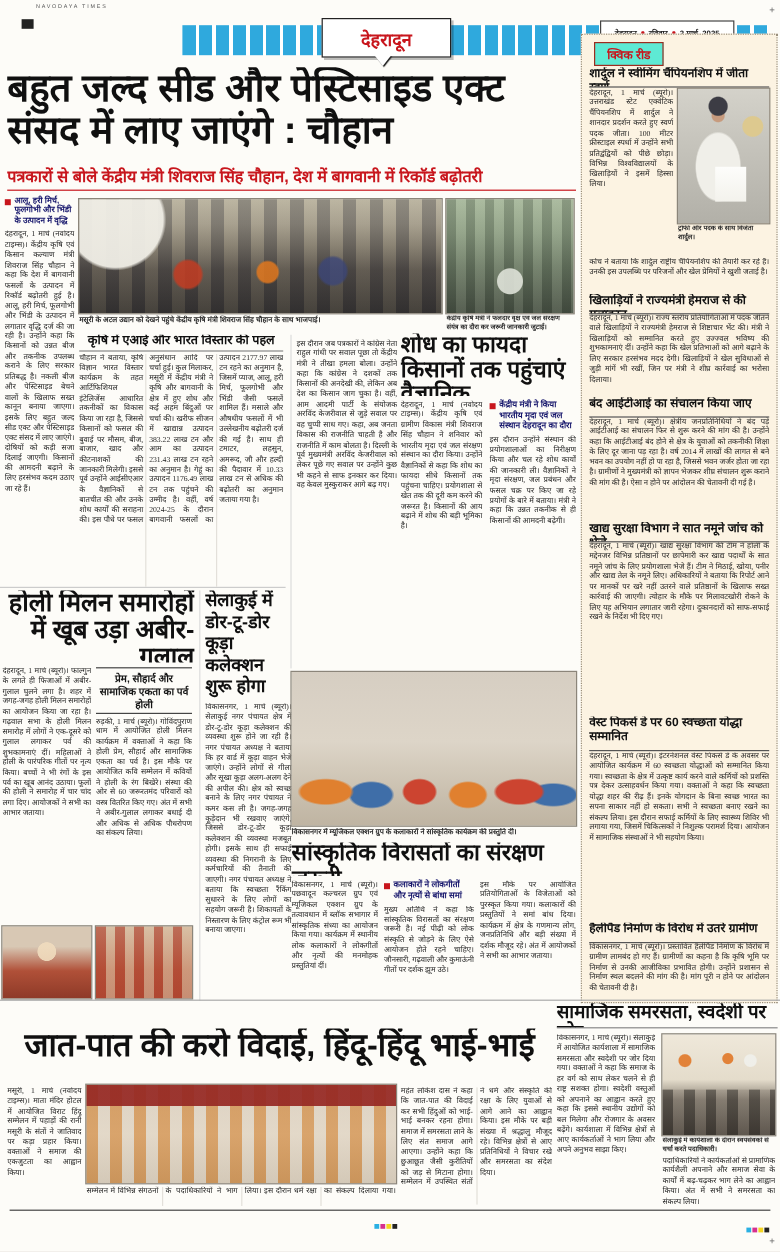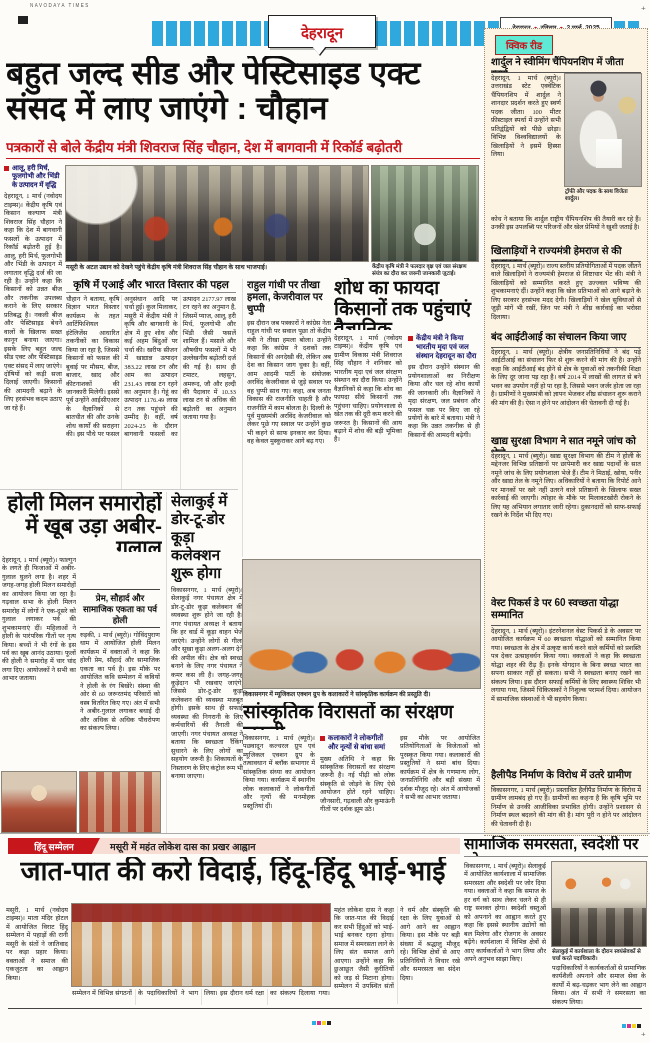--- a/index.html
+++ b/index.html
@@ -108,39 +108,38 @@
   <div class="abs ph ph2" style="left:372px;top:166px;width:106px;height:95px;"></div>
   <div class="abs cap" style="left:66px;top:263px;width:302px;height:11px;">मसूरी के अटल उद्यान को देखने पहुंचे केंद्रीय कृषि मंत्री शिवराज सिंह चौहान के साथ भाजपाई।</div>
   <div class="abs cap" style="left:372px;top:263px;width:106px;height:13px;font-size:5.6px;">केंद्रीय कृषि मंत्री ने फलदार वृक्ष एवं जल संरक्षण संयंत्र का दौरा कर जरूरी जानकारी जुटाई।</div>
 
   <div class="abs hl" style="left:66px;top:279px;width:170px;height:13px;font-size:10.5px;text-align:center;
        border-bottom:1px solid #888;">कृषि में एआई और भारत विस्तार की पहल</div>
   <div class="abs bodytxt" style="left:66px;top:295px;width:170px;height:194px;columns:3;column-gap:5px;
        column-rule:1px solid #e3e0da;">चौहान ने बताया, कृषि विज्ञान भारत विस्तार कार्यक्रम के तहत आर्टिफिशियल इंटेलिजेंस आधारित तकनीकों का विकास किया जा रहा है, जिससे किसानों को फसल की बुवाई पर मौसम, बीज, बाजार, खाद और कीटनाशकों की जानकारी मिलेगी। इससे पूर्व उन्होंने आईसीएआर के वैज्ञानिकों से बातचीत की और उनके शोध कार्यों की सराहना की। इस पौधे पर फसल अनुसंधान आदि पर चर्चा हुई। कुल मिलाकर, मसूरी में केंद्रीय मंत्री ने कृषि और बागवानी के क्षेत्र में हुए शोध और कई अहम बिंदुओं पर चर्चा की। खरीफ सीजन में खाद्यान्न उत्पादन 383.22 लाख टन और आम का उत्पादन 231.43 लाख टन रहने का अनुमान है। गेहूं का उत्पादन 1176.49 लाख टन तक पहुंचने की उम्मीद है। वहीं, वर्ष 2024-25 के दौरान बागवानी फसलों का उत्पादन 2177.97 लाख टन रहने का अनुमान है, जिसमें प्याज, आलू, हरी मिर्च, फूलगोभी और भिंडी जैसी फसलें शामिल हैं। मसाले और औषधीय फसलों में भी उल्लेखनीय बढ़ोतरी दर्ज की गई है। साथ ही टमाटर, लहसुन, अमरूद, जौ और हल्दी की पैदावार में 10.33 लाख टन से अधिक की बढ़ोतरी का अनुमान जताया गया है।</div>
 
   <div class="abs" style="left:242px;top:279px;width:84px;height:278px;border-left:1px solid #ddd;padding-left:4px;">
-    <div class="hl" style="font-size:10px;line-height:1.2;">राहुल गांधी पर तीखा हमला, केजरीवाल पर चुप्पी</div>
     <div class="bodytxt" style="height:228px;margin-top:4px;">इस दौरान जब पत्रकारों ने कांग्रेस नेता राहुल गांधी पर सवाल पूछा तो केंद्रीय मंत्री ने तीखा हमला बोला। उन्होंने कहा कि कांग्रेस ने दशकों तक किसानों की अनदेखी की, लेकिन अब देश का किसान जाग चुका है। वहीं, आम आदमी पार्टी के संयोजक अरविंद केजरीवाल से जुड़े सवाल पर वह चुप्पी साध गए। कहा, अब जनता विकास की राजनीति चाहती है और राजनीति में काम बोलता है। दिल्ली के पूर्व मुख्यमंत्री अरविंद केजरीवाल को लेकर पूछे गए सवाल पर उन्होंने कुछ भी कहने से साफ इनकार कर दिया। वह केवल मुस्कुराकर आगे बढ़ गए।</div>
   </div>
 
   <div class="abs hl" style="left:334px;top:278px;width:146px;height:52px;font-size:19px;text-align:left;">शोध का फायदा किसानों तक पहुंचाएं वैज्ञानिक</div>
   <div class="abs bodytxt" style="left:334px;top:334px;width:68px;height:222px;">देहरादून, 1 मार्च (नवोदय टाइम्स)। केंद्रीय कृषि एवं ग्रामीण विकास मंत्री शिवराज सिंह चौहान ने शनिवार को भारतीय मृदा एवं जल संरक्षण संस्थान का दौरा किया। उन्होंने वैज्ञानिकों से कहा कि शोध का फायदा सीधे किसानों तक पहुंचना चाहिए। प्रयोगशाला से खेत तक की दूरी कम करने की जरूरत है। किसानों की आय बढ़ाने में शोध की बड़ी भूमिका है।</div>
   <div class="abs" style="left:408px;top:334px;width:72px;height:222px;">
     <div class="bullet-head" style="font-size:7px;font-weight:bold;color:#15156b;line-height:1.25;">
       <span class="sq"></span>
       <span>केंद्रीय मंत्री ने किया भारतीय मृदा एवं जल संस्थान देहरादून का दौरा</span>
     </div>
     <div class="bodytxt" style="height:176px;margin-top:3px;">इस दौरान उन्होंने संस्थान की प्रयोगशालाओं का निरीक्षण किया और चल रहे शोध कार्यों की जानकारी ली। वैज्ञानिकों ने मृदा संरक्षण, जल प्रबंधन और फसल चक्र पर किए जा रहे प्रयोगों के बारे में बताया। मंत्री ने कहा कि उन्नत तकनीक से ही किसानों की आमदनी बढ़ेगी।</div>
   </div>
 
   <div class="abs" style="left:0px;top:489px;width:238px;border-top:1px solid #ccc;"></div>
   <div class="abs hl" style="left:2px;top:492px;width:160px;height:60px;font-size:21px;text-align:right;">होली मिलन समारोहों में खूब उड़ा अबीर-गुलाल</div>
   <div class="abs bodytxt" style="left:2px;top:556px;width:74px;height:212px;">देहरादून, 1 मार्च (ब्यूरो)। फाल्गुन के लगते ही फिजाओं में अबीर-गुलाल घुलने लगा है। शहर में जगह-जगह होली मिलन समारोहों का आयोजन किया जा रहा है। गढ़वाल सभा के होली मिलन समारोह में लोगों ने एक-दूसरे को गुलाल लगाकर पर्व की शुभकामनाएं दीं। महिलाओं ने होली के पारंपरिक गीतों पर नृत्य किया। बच्चों ने भी रंगों के इस पर्व का खूब आनंद उठाया। फूलों की होली ने समारोह में चार चांद लगा दिए। आयोजकों ने सभी का आभार जताया।</div>
   <div class="abs" style="left:80px;top:556px;width:80px;height:212px;">
-    <div class="subheadbox" style="font-size:8.5px;margin-top:33px;">प्रेम, सौहार्द और सामाजिक एकता का पर्व होली</div>
+    <div class="subheadbox" style="font-size:8.5px;">प्रेम, सौहार्द और सामाजिक एकता का पर्व होली</div>
     <div class="bodytxt" style="height:178px;margin-top:3px;">रुड़की, 1 मार्च (ब्यूरो)। गोविंदपुराण धाम में आयोजित होली मिलन कार्यक्रम में वक्ताओं ने कहा कि होली प्रेम, सौहार्द और सामाजिक एकता का पर्व है। इस मौके पर आयोजित कवि सम्मेलन में कवियों ने होली के रंग बिखेरे। संस्था की ओर से 60 जरूरतमंद परिवारों को वस्त्र वितरित किए गए। अंत में सभी ने अबीर-गुलाल लगाकर बधाई दी और अधिक से अधिक पौधरोपण का संकल्प लिया।</div>
   </div>
   <div class="abs ph ph7" style="left:2px;top:772px;width:74px;height:60px;"></div>
   <div class="abs ph ph8" style="left:80px;top:772px;width:80px;height:60px;"></div>
 
   <div class="abs" style="left:166px;top:492px;width:72px;height:342px;border-left:1px solid #ddd;padding-left:4px;">
     <div class="hl" style="font-size:15px;line-height:1.2;">सेलाकुई में डोर-टू-डोर कूड़ा कलेक्शन शुरू होगा</div>
     <div class="bodytxt" style="height:296px;margin-top:4px;">विकासनगर, 1 मार्च (ब्यूरो)। सेलाकुई नगर पंचायत क्षेत्र में डोर-टू-डोर कूड़ा कलेक्शन की व्यवस्था शुरू होने जा रही है। नगर पंचायत अध्यक्ष ने बताया कि हर वार्ड में कूड़ा वाहन भेजे जाएंगे। उन्होंने लोगों से गीला और सूखा कूड़ा अलग-अलग देने की अपील की। क्षेत्र को स्वच्छ बनाने के लिए नगर पंचायत ने कमर कस ली है। जगह-जगह कूड़ेदान भी रखवाए जाएंगे, जिससे डोर-टू-डोर कूड़ा कलेक्शन की व्यवस्था मजबूत होगी। इसके साथ ही सफाई व्यवस्था की निगरानी के लिए कर्मचारियों की तैनाती की जाएगी। नगर पंचायत अध्यक्ष ने बताया कि स्वच्छता रैंकिंग सुधारने के लिए लोगों का सहयोग जरूरी है। शिकायतों के निस्तारण के लिए कंट्रोल रूम भी बनाया जाएगा।</div>
   </div>
 
@@ -177,26 +176,20 @@
 
     <div class="abs rail-hl" style="left:6px;top:568px;width:150px;height:26px;">वेस्ट पिकर्स डे पर 60 स्वच्छता योद्धा सम्मानित</div>
     <div class="abs bodytxt" style="left:6px;top:598px;width:150px;height:136px;">देहरादून, 1 मार्च (ब्यूरो)। इंटरनेशनल वेस्ट पिकर्स डे के अवसर पर आयोजित कार्यक्रम में 60 स्वच्छता योद्धाओं को सम्मानित किया गया। स्वच्छता के क्षेत्र में उत्कृष्ट कार्य करने वाले कर्मियों को प्रशस्ति पत्र देकर उत्साहवर्धन किया गया। वक्ताओं ने कहा कि स्वच्छता योद्धा शहर की रीढ़ हैं। इनके योगदान के बिना स्वच्छ भारत का सपना साकार नहीं हो सकता। सभी ने स्वच्छता बनाए रखने का संकल्प लिया। इस दौरान सफाई कर्मियों के लिए स्वास्थ्य शिविर भी लगाया गया, जिसमें चिकित्सकों ने निशुल्क परामर्श दिया। आयोजन में सामाजिक संस्थाओं ने भी सहयोग किया।</div>
 
     <div class="abs rail-hl" style="left:6px;top:740px;width:150px;height:14px;">हैलीपैड निर्माण के विरोध में उतरे ग्रामीण</div>
     <div class="abs bodytxt" style="left:6px;top:757px;width:150px;height:44px;">विकासनगर, 1 मार्च (ब्यूरो)। प्रस्तावित हैलीपैड निर्माण के विरोध में ग्रामीण लामबंद हो गए हैं। ग्रामीणों का कहना है कि कृषि भूमि पर निर्माण से उनकी आजीविका प्रभावित होगी। उन्होंने प्रशासन से निर्माण स्थल बदलने की मांग की है। मांग पूरी न होने पर आंदोलन की चेतावनी दी है।</div>
   </div>
 
   <div class="abs" style="left:0px;top:833px;width:650px;border-top:1px solid #aaa;"></div>
 
-  <div class="abs" style="left:8px;top:838px;width:452px;height:16px;background:#f7ddd3;">
-    <div class="abs" style="left:0;top:0;width:92px;height:16px;background:#c8161d;color:#fff;font-weight:bold;
-         font-size:9px;display:flex;align-items:center;justify-content:center;
-         clip-path:polygon(0 0,100% 0,91% 100%,0 100%);">हिंदू सम्मेलन</div>
-    <div class="abs" style="left:102px;top:2px;width:346px;font-weight:bold;font-size:9.5px;color:#222;">मसूरी में महंत लोकेश दास का प्रखर आह्वान</div>
-  </div>
   <div class="abs hl" style="left:6px;top:857px;width:454px;height:44px;font-size:27px;text-align:center;">जात-पात की करो विदाई, हिंदू-हिंदू भाई-भाई</div>
   <div class="abs bodytxt" style="left:6px;top:906px;width:62px;height:98px;">मसूरी, 1 मार्च (नवोदय टाइम्स)। माता मंदिर होटल में आयोजित विराट हिंदू सम्मेलन में पहाड़ों की रानी मसूरी के संतों ने जातिवाद पर कड़ा प्रहार किया। वक्ताओं ने समाज की एकजुटता का आह्वान किया।</div>
   <div class="abs ph ph5" style="left:72px;top:904px;width:258px;height:82px;"></div>
   <div class="abs bodytxt" style="left:72px;top:989px;width:258px;height:16px;columns:4;column-gap:6px;
        column-rule:1px solid #e3e0da;">सम्मेलन में विभिन्न संगठनों के पदाधिकारियों ने भाग लिया। इस दौरान धर्म रक्षा का संकल्प दिलाया गया। मंच से जातिगत भेदभाव मिटाने का आह्वान किया गया। कार्यक्रम का समापन आरती के साथ हुआ।</div>
   <div class="abs bodytxt" style="left:334px;top:906px;width:126px;height:98px;columns:2;column-gap:6px;
        column-rule:1px solid #e3e0da;">महंत लोकेश दास ने कहा कि जात-पात की विदाई कर सभी हिंदुओं को भाई-भाई बनकर रहना होगा। समाज में समरसता लाने के लिए संत समाज आगे आएगा। उन्होंने कहा कि छुआछूत जैसी कुरीतियों को जड़ से मिटाना होगा। सम्मेलन में उपस्थित संतों ने धर्म और संस्कृति की रक्षा के लिए युवाओं से आगे आने का आह्वान किया। इस मौके पर बड़ी संख्या में श्रद्धालु मौजूद रहे। विभिन्न क्षेत्रों से आए प्रतिनिधियों ने विचार रखे और समरसता का संदेश दिया।</div>
 
   <div class="abs hl" style="left:464px;top:836px;width:184px;height:20px;font-size:15.5px;border-bottom:1px solid #888;">सामाजिक समरसता, स्वदेशी पर जोर</div>
   <div class="abs bodytxt" style="left:464px;top:862px;width:82px;height:142px;">विकासनगर, 1 मार्च (ब्यूरो)। सेलाकुई में आयोजित कार्यशाला में सामाजिक समरसता और स्वदेशी पर जोर दिया गया। वक्ताओं ने कहा कि समाज के हर वर्ग को साथ लेकर चलने से ही राष्ट्र सशक्त होगा। स्वदेशी वस्तुओं को अपनाने का आह्वान करते हुए कहा कि इससे स्थानीय उद्योगों को बल मिलेगा और रोजगार के अवसर बढ़ेंगे। कार्यशाला में विभिन्न क्षेत्रों से आए कार्यकर्ताओं ने भाग लिया और अपने अनुभव साझा किए।</div>

